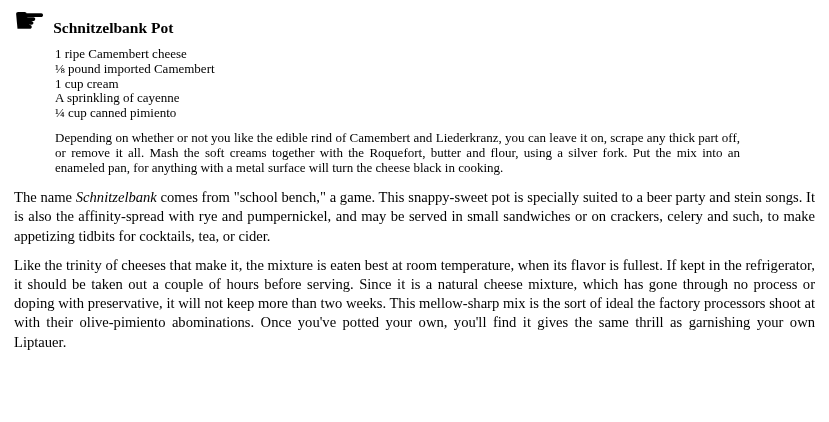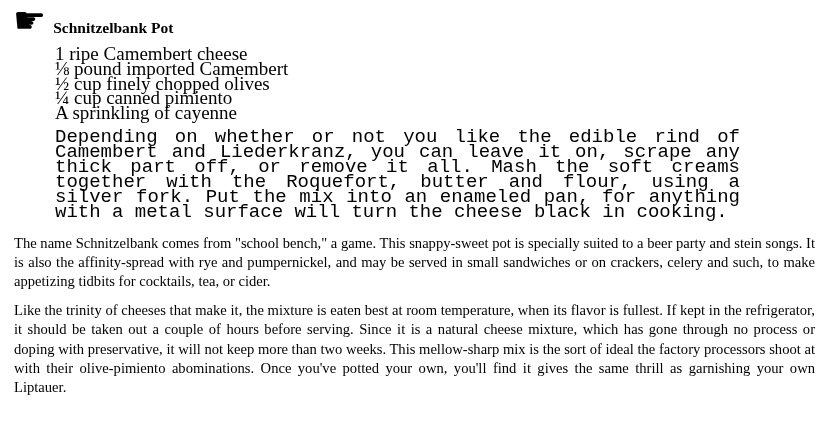--- a/index.html
+++ b/index.html
@@ -34,62 +34,61 @@
     letter-spacing: 0;
   }
   .title {
     font-size: 15.5px;
     font-weight: 700;
     line-height: 18px;
   }
   .recipe-block {
     margin: 10px 0 0 55px;
     width: 685px;
-    font-size: 19px;
+    font-size: 13px;
   }
   .ingredient-line {
     line-height: 14.8px;
     white-space: nowrap;
   }
   .method-para {
     margin: 9px 0 0 0;
     line-height: 15.1px;
     text-align: justify;
-    font-family: Liberation Mono, monospace;
   }
   .commentary {
     margin: 13px 14px 0 14px;
     width: 801px;
     font-size: 14.6px;
   }
   .commentary-para {
     margin: 0 0 10px 0;
     line-height: 19.2px;
     text-align: justify;
   }
-  .italic-term { }
+  .italic-term { font-style: italic; }
 </style>
 </head>
 <body>
 
 <div class="page">
 
   <div class="header">
     <span class="manicule">☛</span>
     <span class="title">Schnitzelbank Pot</span>
   </div>
 
   <div class="recipe-block">
 
     <div>
       <div class="ingredient-line">1 ripe Camembert cheese</div>
       <div class="ingredient-line">⅛ pound imported Camembert</div>
-      <div class="ingredient-line">½ cup finely chopped olives</div>
+      <div class="ingredient-line">1 cup cream</div>
+      <div class="ingredient-line">A sprinkling of cayenne</div>
       <div class="ingredient-line">¼ cup canned pimiento</div>
-      <div class="ingredient-line">A sprinkling of cayenne</div>
     </div>
 
     <p class="method-para">Depending on whether or not you like the edible rind of Camembert and Liederkranz, you can leave it on, scrape any thick part off, or remove it all. Mash the soft creams together with the Roquefort, butter and flour, using a silver fork. Put the mix into an enameled pan, for anything with a metal surface will turn the cheese black in cooking.</p>
 
   </div>
 
   <div class="commentary">
     <p class="commentary-para"><span>The name </span><span class="italic-term">Schnitzelbank</span><span> comes from "school bench," a game. This snappy-sweet pot is specially suited to a beer party and stein songs. It is also the affinity-spread with rye and pumpernickel, and may be served in small sandwiches or on crackers, celery and such, to make appetizing tidbits for cocktails, tea, or cider.</span></p>
     <p class="commentary-para">Like the trinity of cheeses that make it, the mixture is eaten best at room temperature, when its flavor is fullest. If kept in the refrigerator, it should be taken out a couple of hours before serving. Since it is a natural cheese mixture, which has gone through no process or doping with preservative, it will not keep more than two weeks. This mellow-sharp mix is the sort of ideal the factory processors shoot at with their olive-pimiento abominations. Once you've potted your own, you'll find it gives the same thrill as garnishing your own Liptauer.</p>
   </div>

